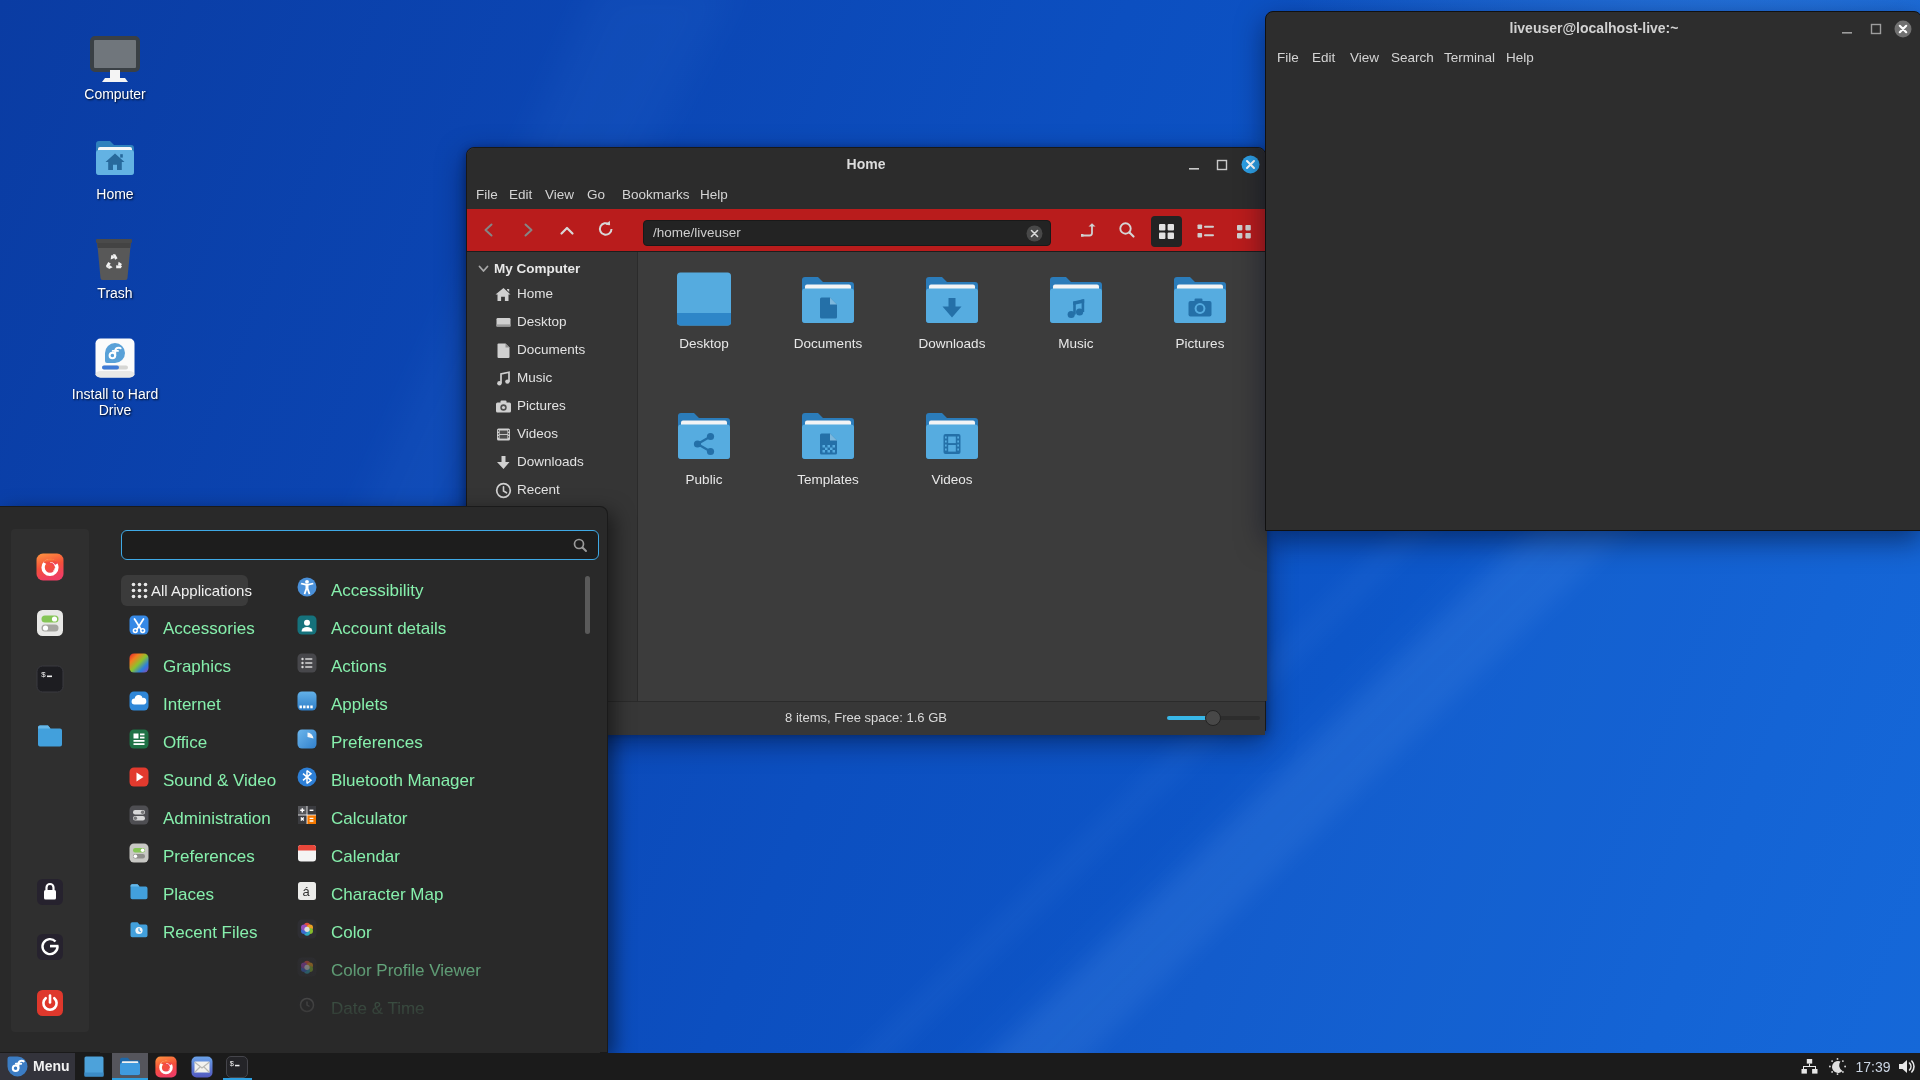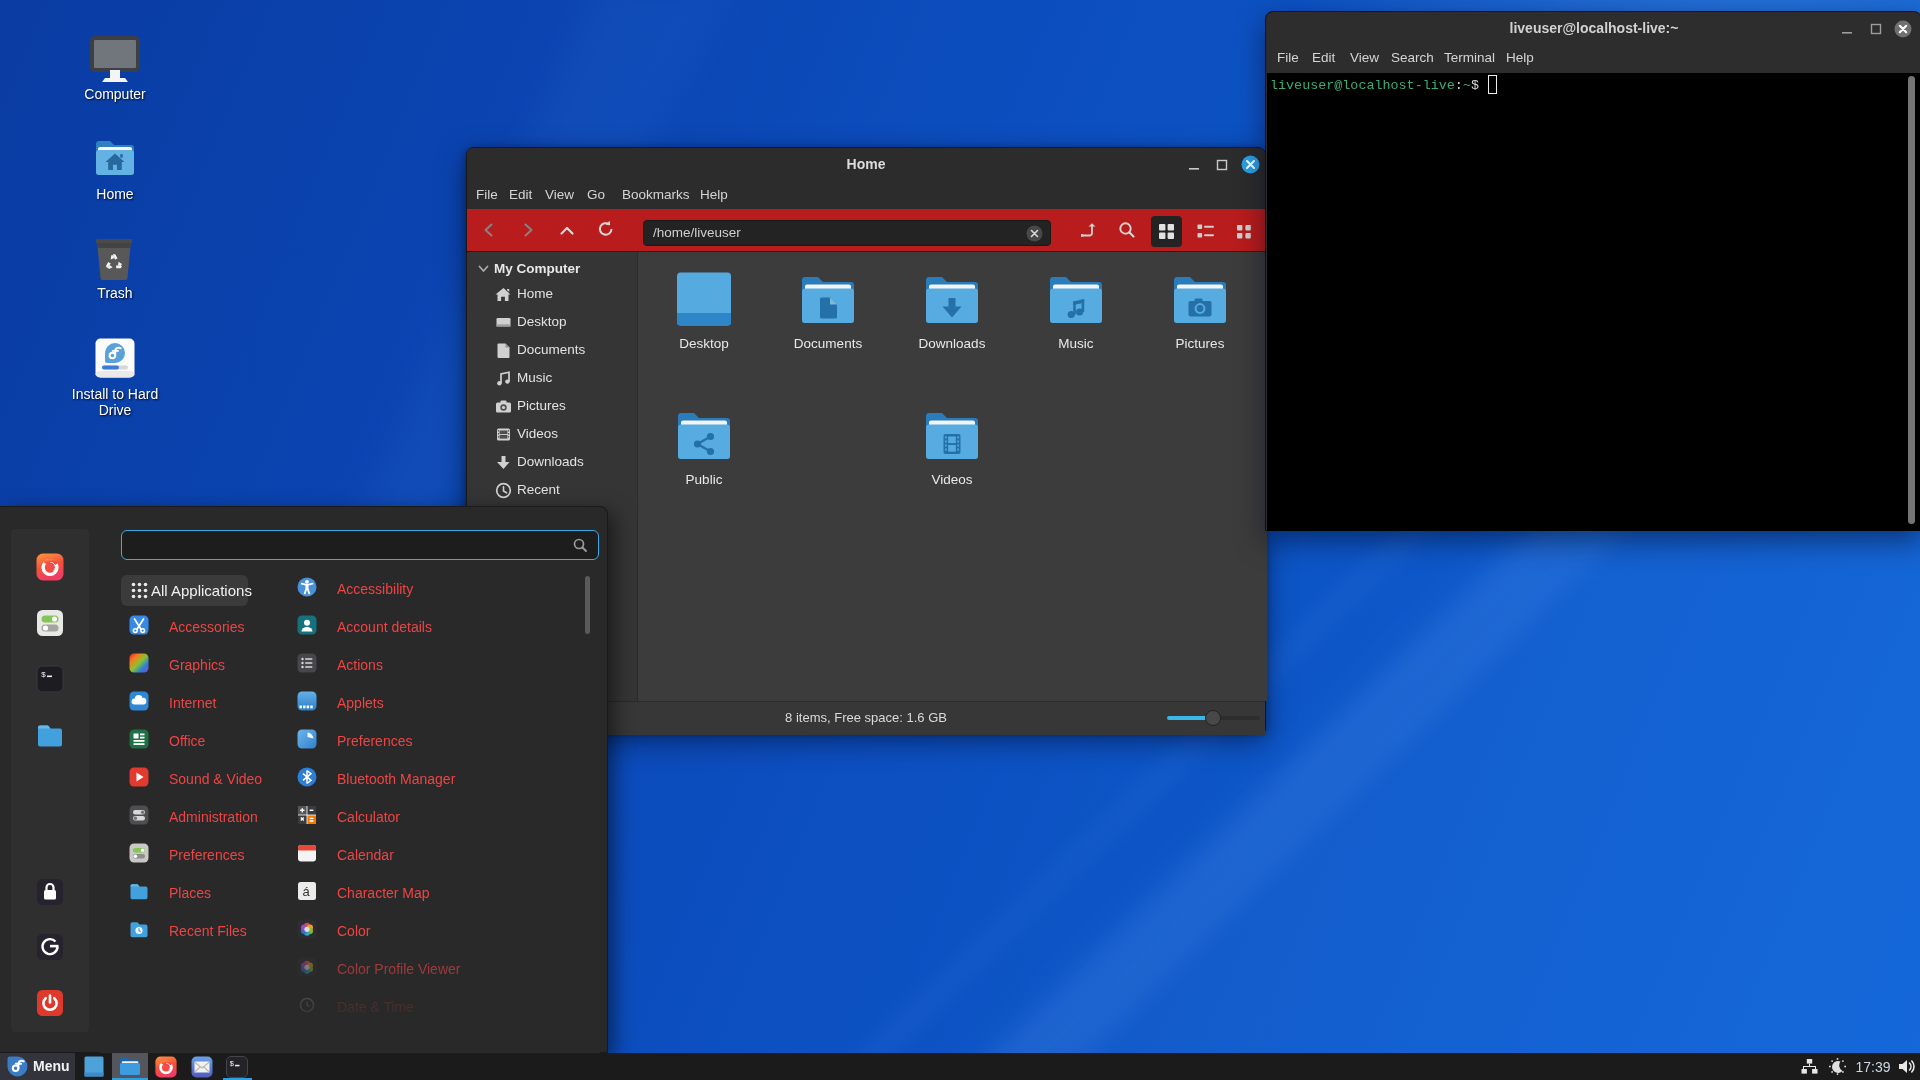--- a/index.html
+++ b/index.html
@@ -40,21 +40,21 @@
   
   #menu { position:absolute; left:0; top:506px; width:608px; height:547px; background:#292929;
     border:1px solid #1a1a1a; border-left:none; border-radius:0 8px 0 0;
     box-shadow: 6px 6px 20px rgba(0,0,0,0.5); z-index:40; }
   #menu .favpanel { position:absolute; left:11px; top:22px; width:78px; height:503px; background:#2f2f2f; border-radius:4px; }
   .favic { position:absolute; left:36px; }
   #menu .searchbox { position:absolute; left:121px; top:23px; width:478px; height:30px; background:#1d1d1d; border:1.5px solid #3fa9e5; border-radius:6px; }
   #menu .allapps { position:absolute; left:121px; top:68px; width:127px; height:31px; background:#3b3b3b; border-radius:6px; }
   .catrow { position:absolute; height:24px; }
   .catrow .cic { position:absolute; left:0; top:0; }
-  .catrow .ctx { position:absolute; left:40px; top:4px; font-size:14px; color:#ef4444; white-space:nowrap; }
+  .catrow .ctx { position:absolute; left:34px; top:4px; font-size:17px; color:#86efac; white-space:nowrap; }
 
   
   #taskbar { position:absolute; left:0; top:1053px; width:1920px; height:27px; background:#1b1b1b; z-index:50; }
 </style>
 </head>
 <body>
 <div id="desktop">
   <svg width="1920" height="1080" style="position:absolute;left:0;top:0">
     <defs>
       <filter id="blur18" x="-30%" y="-30%" width="160%" height="160%">
@@ -340,20 +340,40 @@
         <rect x="2" y="16.5" width="52" height="34.5" rx="3" fill="#56ace0"></rect>
         <g fill="#2470a8">
           <circle cx="21.5" cy="36" r="3.6"></circle>
             <circle cx="34.5" cy="28.5" r="3.6"></circle>
             <circle cx="34.5" cy="43.5" r="3.6"></circle>
         </g>
         <path d="M21.5 36 L34.5 28.5 M21.5 36 l13 7.5" stroke="#2470a8" stroke-width="2.2"></path>
       </svg>
       <div class="flab">Public</div>
     </div>
+    <div class="fcell" style="left:132px;top:156px">
+      <svg width="56" height="54" viewBox="0 0 56 54">
+        <path d="M2 8 a3 3 0 0 1 3 -3 h13 l5 5 h28 a3 3 0 0 1 3 3 v35 a3 3 0 0 1 -3 3 H5 a3 3 0 0 1 -3 -3 z" fill="#2b7cba"></path>
+        <rect x="5" y="12.5" width="46" height="6" rx="2" fill="#f3f4f5"></rect>
+        <rect x="2" y="16.5" width="52" height="34.5" rx="3" fill="#56ace0"></rect>
+        <path d="M21.5 25.5 h8.5 l7 7 v12.5 a1.5 1.5 0 0 1 -1.5 1.5 h-14 a1.5 1.5 0 0 1 -1.5 -1.5 v-18 a1.5 1.5 0 0 1 1.5 -1.5 z" fill="#2470a8"></path>
+        <path d="M30 25.5 l7 7 h-7 z" fill="#7db8dd"></path>
+        <g fill="#56ace0">
+          <rect x="22.5" y="37" width="2.5" height="2.5"></rect>
+            <rect x="27.5" y="37" width="2.5" height="2.5"></rect>
+            <rect x="32.5" y="37" width="2.5" height="2.5"></rect>
+          <rect x="25" y="39.5" width="2.5" height="2.5"></rect>
+            <rect x="30" y="39.5" width="2.5" height="2.5"></rect>
+          <rect x="22.5" y="42" width="2.5" height="2.5"></rect>
+            <rect x="27.5" y="42" width="2.5" height="2.5"></rect>
+            <rect x="32.5" y="42" width="2.5" height="2.5"></rect>
+        </g>
+      </svg>
+      <div class="flab">Templates</div>
+    </div>
     <div class="fcell" style="left:256px;top:156px">
       <svg width="56" height="54" viewBox="0 0 56 54">
         <path d="M2 8 a3 3 0 0 1 3 -3 h13 l5 5 h28 a3 3 0 0 1 3 3 v35 a3 3 0 0 1 -3 3 H5 a3 3 0 0 1 -3 -3 z" fill="#2b7cba"></path>
         <rect x="5" y="12.5" width="46" height="6" rx="2" fill="#f3f4f5"></rect>
         <rect x="2" y="16.5" width="52" height="34.5" rx="3" fill="#56ace0"></rect>
         <rect x="19.5" y="26" width="17" height="20" rx="2" fill="#2470a8"></rect>
         <g fill="#56ace0">
           <rect x="24.2" y="28.5" width="7.6" height="6.6"></rect>
             <rect x="24.2" y="37" width="7.6" height="6.6"></rect>
           <rect x="21" y="28.5" width="1.7" height="2"></rect>
@@ -390,25 +410,20 @@
     <path d="M5.8 5.8 l6.4 6.4 M12.2 5.8 l-6.4 6.4" stroke="#fdfdfd" stroke-width="2.2" stroke-linecap="round"></path>
   </svg>
   <div class="menubar" style="position:absolute;left:0;top:33px;width:100%;height:28px">
     <div class="mitem" style="left:11px;top:5px">File</div>
     <div class="mitem" style="left:46px;top:5px">Edit</div>
     <div class="mitem" style="left:84px;top:5px">View</div>
     <div class="mitem" style="left:125px;top:5px">Search</div>
     <div class="mitem" style="left:178px;top:5px">Terminal</div>
     <div class="mitem" style="left:240px;top:5px">Help</div>
   </div>
-  <div class="black">
-    <div class="prompt"><span style="color:#3cab76">liveuser@localhost-live</span><span style="color:#d8d8d8">:</span><span style="color:#3cab76">~</span><span style="color:#d8d8d8">$</span></div>
-    <div class="abs" style="left:221px;top:2px;width:9px;height:19px;border:1.6px solid #ececec"></div>
-    <div class="abs" style="left:641px;top:3px;width:7px;height:448px;background:#747474;border-radius:3.5px"></div>
-  </div>
 </div>
 
 <div id="menu">
   <div class="favpanel"></div>
 
   <svg class="favic" style="top:46px" width="28" height="28" viewBox="0 0 28 28">
     <defs>
         <linearGradient id="ffg" x1="0" y1="0" x2="0.3" y2="1">
           <stop offset="0" stop-color="#ff9640"></stop>
           <stop offset="0.55" stop-color="#f4503a"></stop>

